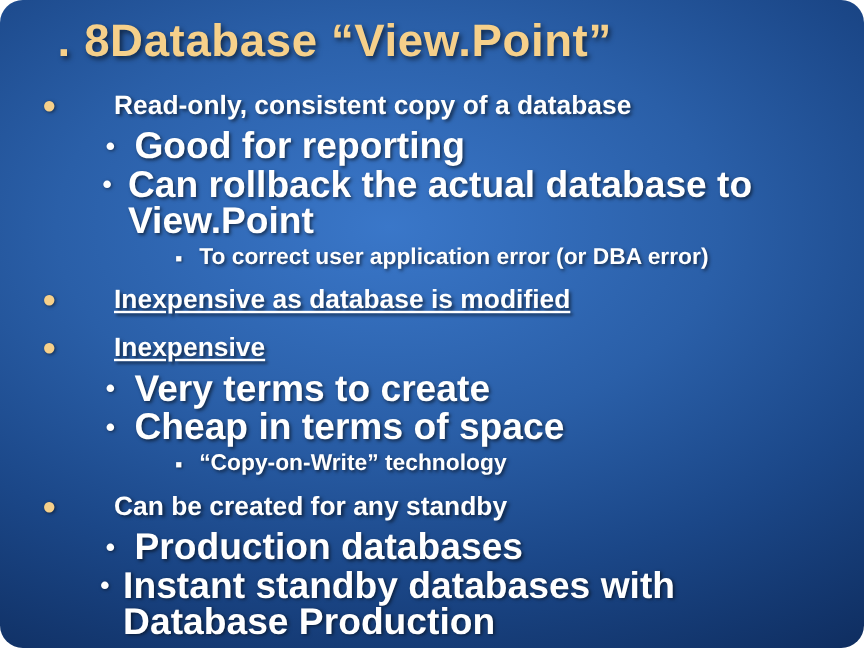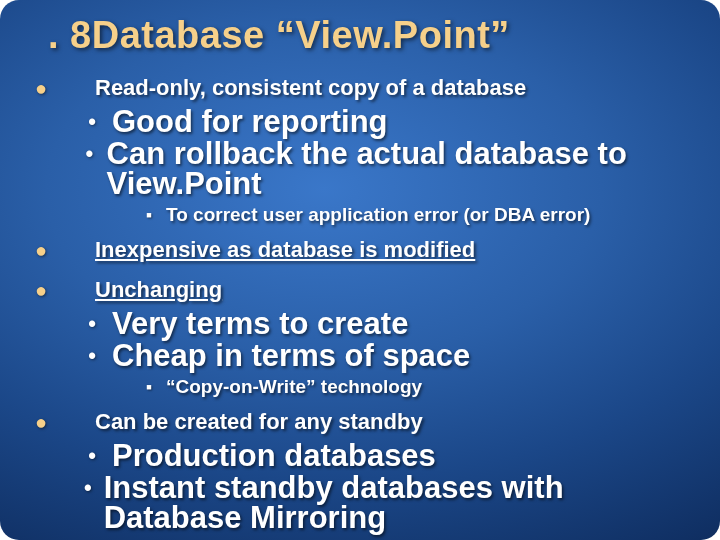--- a/index.html
+++ b/index.html
@@ -105,21 +105,21 @@
     <div class="txt">To correct user application error (or DBA error)</div>
   </div>
 
   <div class="row l1">
     <div class="bullet">●</div>
     <div class="txt underline">Inexpensive as database is modified</div>
   </div>
 
   <div class="row l1">
     <div class="bullet">●</div>
-    <div class="txt underline">Unchanging</div>
+    <div class="txt underline">Inexpensive</div>
   </div>
   <div class="row l2">
     <div class="bullet">•</div>
     <div class="txt">Very terms to create</div>
   </div>
   <div class="row l2">
     <div class="bullet">•</div>
     <div class="txt">Cheap in terms of space</div>
   </div>
   <div class="row l3">
@@ -130,15 +130,15 @@
   <div class="row l1">
     <div class="bullet">●</div>
     <div class="txt">Can be created for any standby</div>
   </div>
   <div class="row l2">
     <div class="bullet">•</div>
     <div class="txt">Production databases</div>
   </div>
   <div class="row l2">
     <div class="bullet">•</div>
-    <div class="txt">Instant standby databases with Database Mirroring</div>
+    <div class="txt">Instant standby databases with Database Production</div>
   </div>
 </div>
 
 </body></html>

